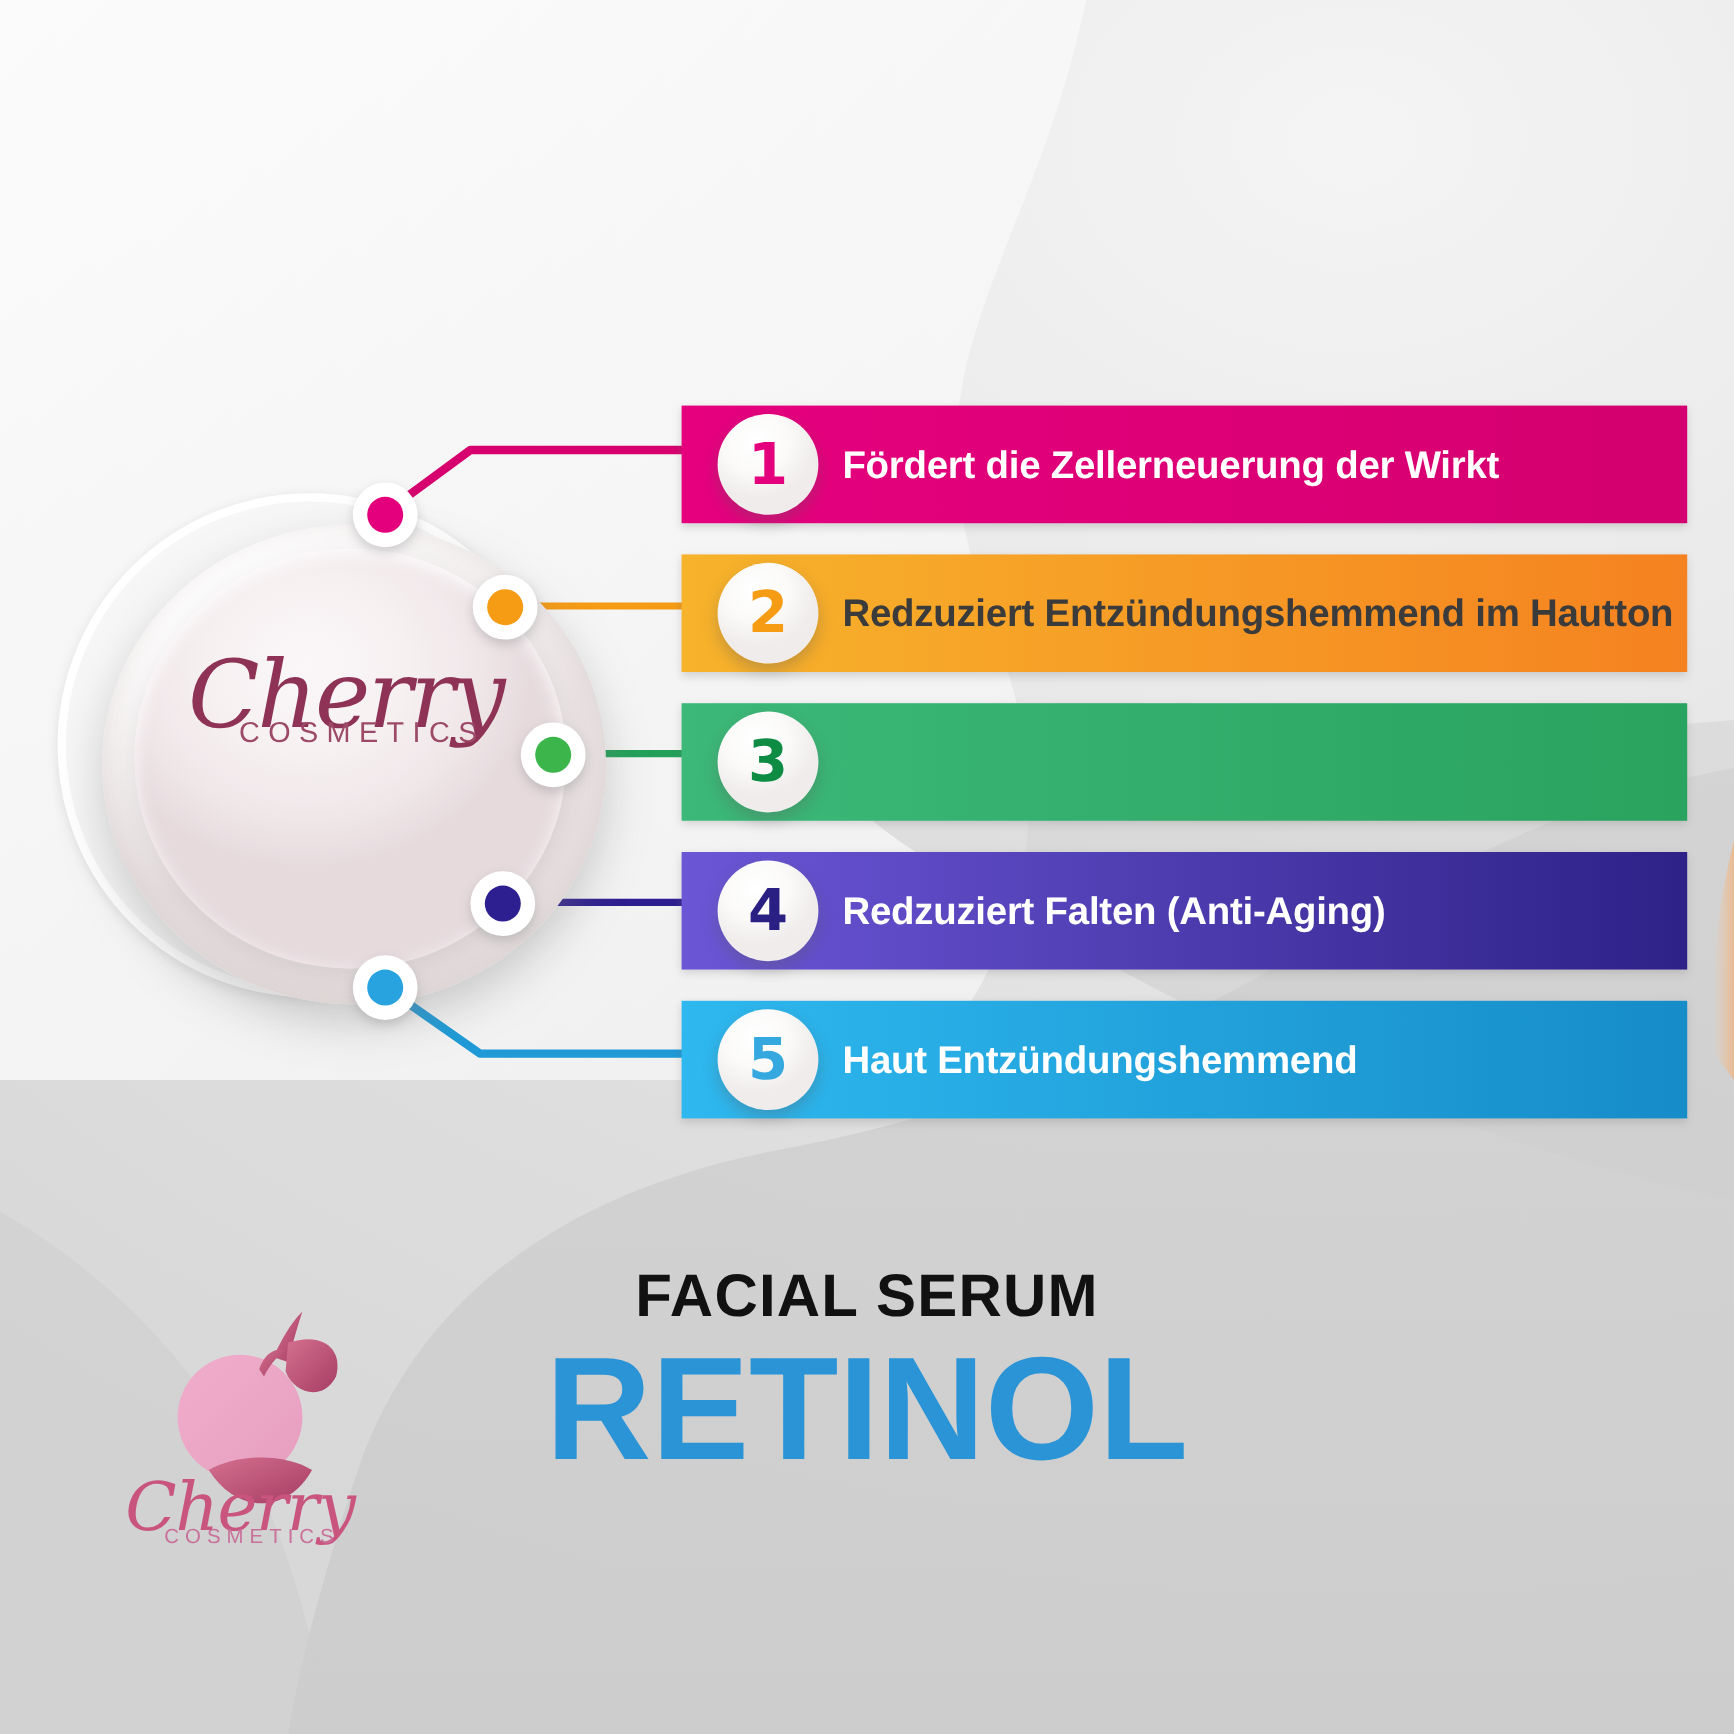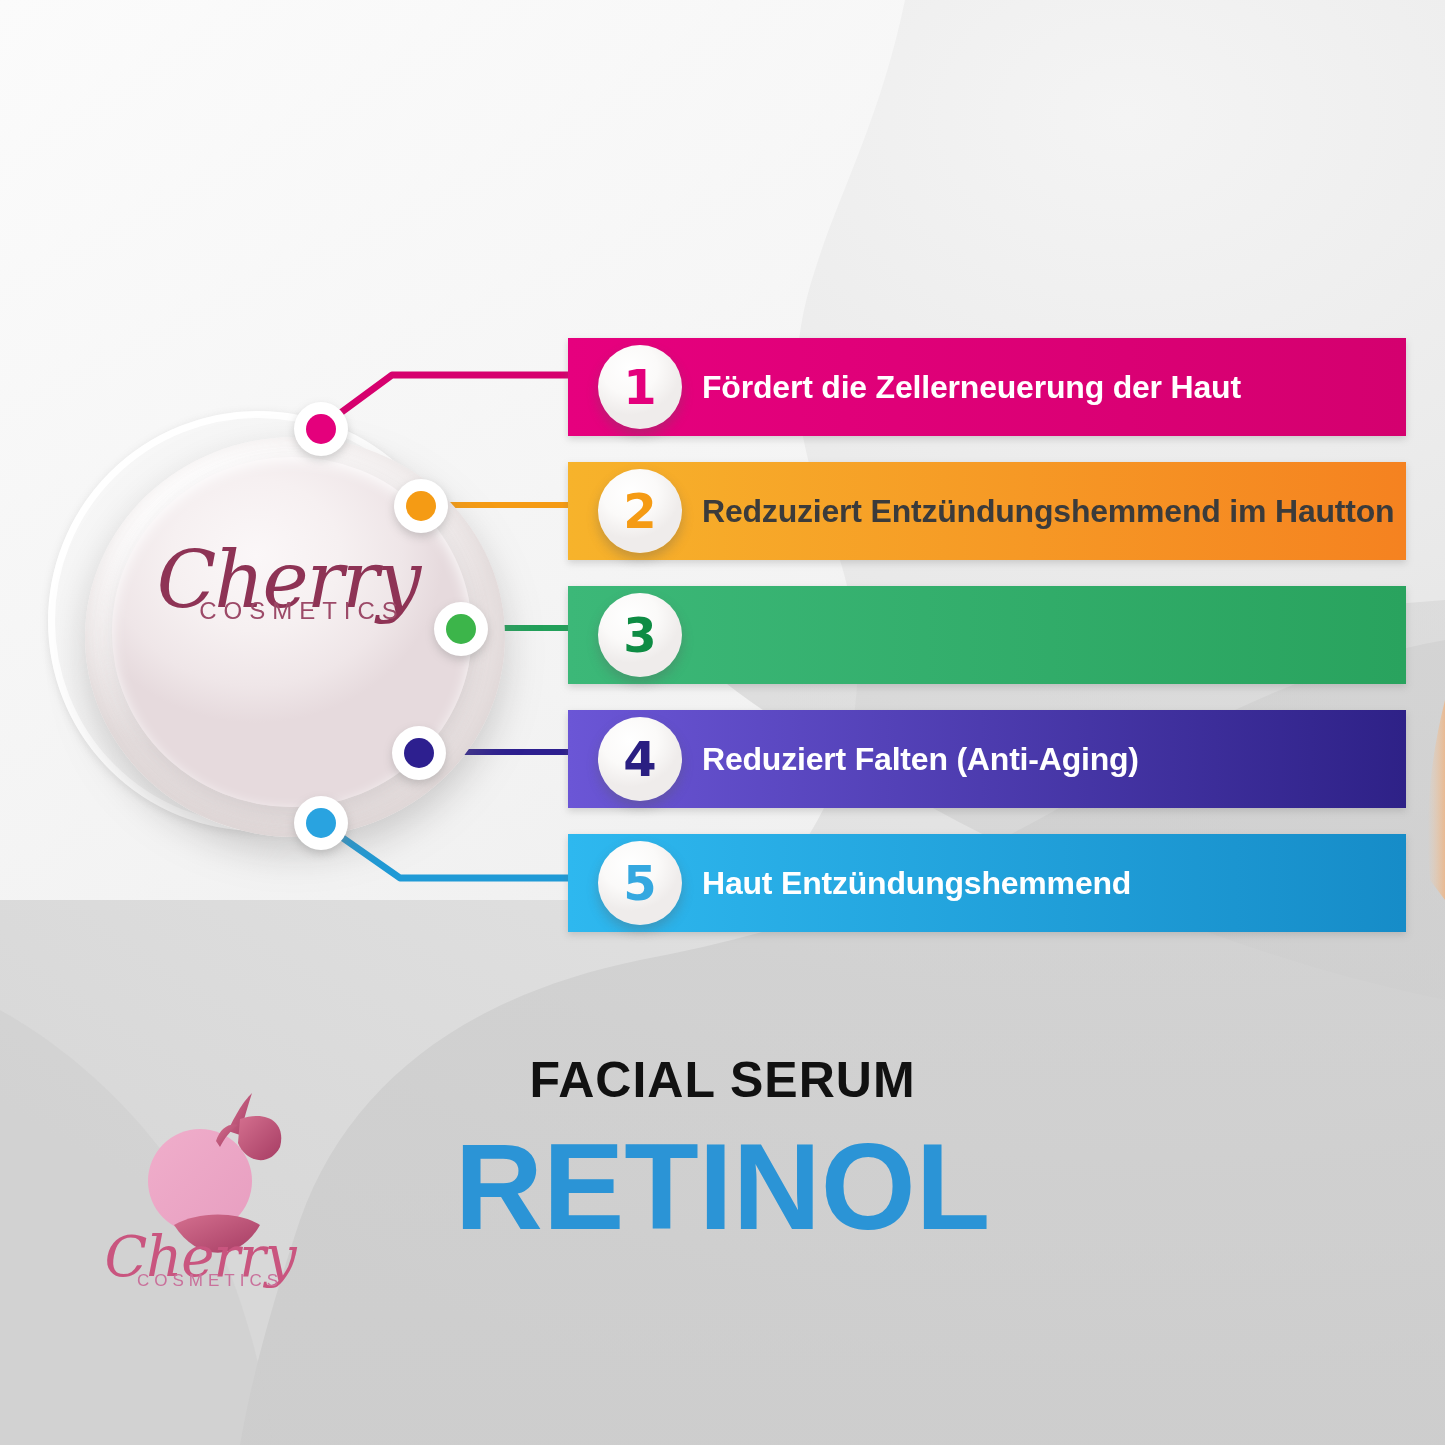--- a/index.html
+++ b/index.html
@@ -135,21 +135,21 @@
     letter-spacing: 1px;
     color: #111111;
     line-height: 1.0;
   }
   .title-main {
     font-size: 122px;
     font-weight: bold;
     letter-spacing: 0px;
     color: #2b94d6;
     line-height: 1.0;
-    margin-top: 21px;
+    margin-top: 8px;
   }
 
   
   .corner-logo {
     position: absolute;
     left: 88px; top: 1085px;
     width: 230px; height: 240px;
   }
   .corner-logo .wordmark {
     position: absolute;
@@ -251,35 +251,35 @@
     <i style="background:#2d1f8f"></i>
   </div>
   <div class="dot" style="left:294px; top:796px;">
     <i style="background:#29a3e0"></i>
   </div>
 
   <div class="bars">
 
     <div class="bar" style="background:linear-gradient(90deg,#e6007e,#d4006f);">
       <div class="num" style="color:#e4007c">1</div>
-      <div class="txt" style="color:#ffffff">Fördert die Zellerneuerung der Haut</div>
+      <div class="txt" style="color:#ffffff">Fördert die Zellerneuerung der Wirkt</div>
     </div>
 
     <div class="bar" style="background:linear-gradient(90deg,#f7b32b,#f58220);">
       <div class="num" style="color:#f59b14">2</div>
       <div class="txt" style="color:#3b3b3b">Redzuziert Entzündungshemmend im Hautton</div>
     </div>
 
     <div class="bar" style="background:linear-gradient(90deg,#3cb878,#29a35e);">
       <div class="num" style="color:#0e8c44">3</div>
     </div>
 
     <div class="bar" style="background:linear-gradient(90deg,#6b56d6,#2e2187);">
       <div class="num" style="color:#2a1f82">4</div>
-      <div class="txt" style="color:#ffffff">Reduziert Falten (Anti-Aging)</div>
+      <div class="txt" style="color:#ffffff">Redzuziert Falten (Anti-Aging)</div>
     </div>
 
     <div class="bar" style="background:linear-gradient(90deg,#2eb8ef,#168cc8);">
       <div class="num" style="color:#35a8e0">5</div>
       <div class="txt" style="color:#ffffff">Haut Entzündungshemmend</div>
     </div>
 
   </div>
 
   <div class="title-block">

